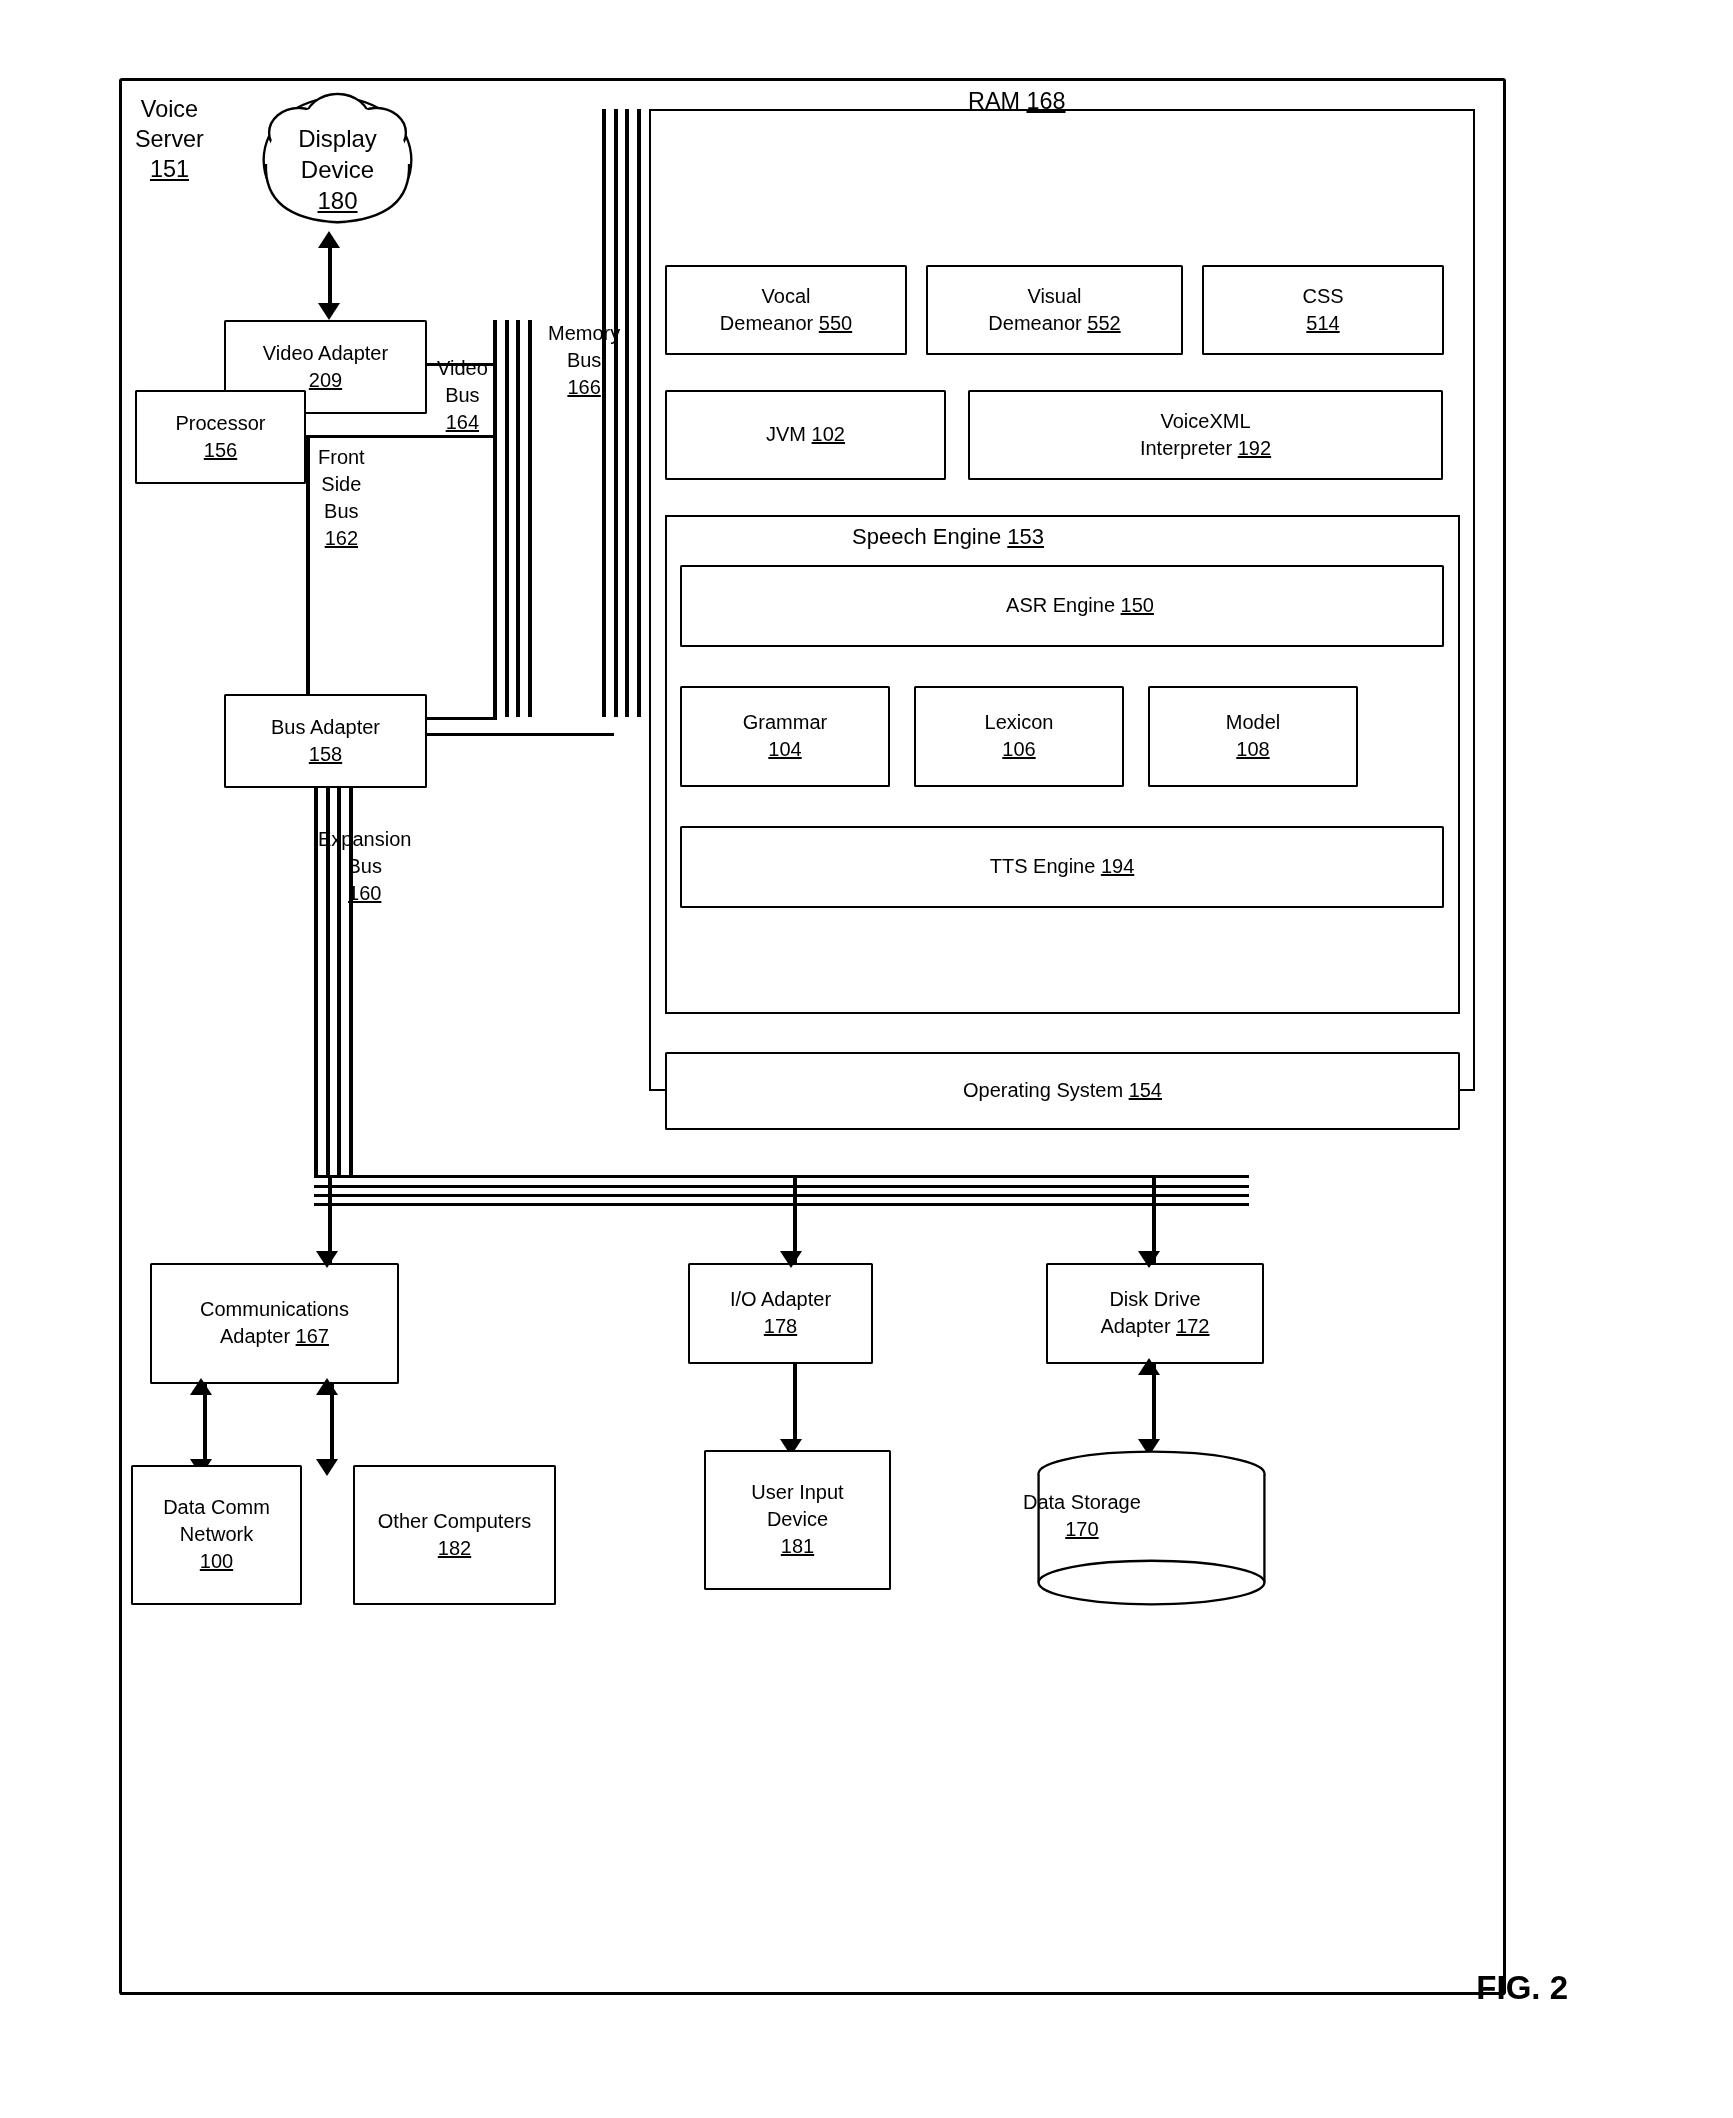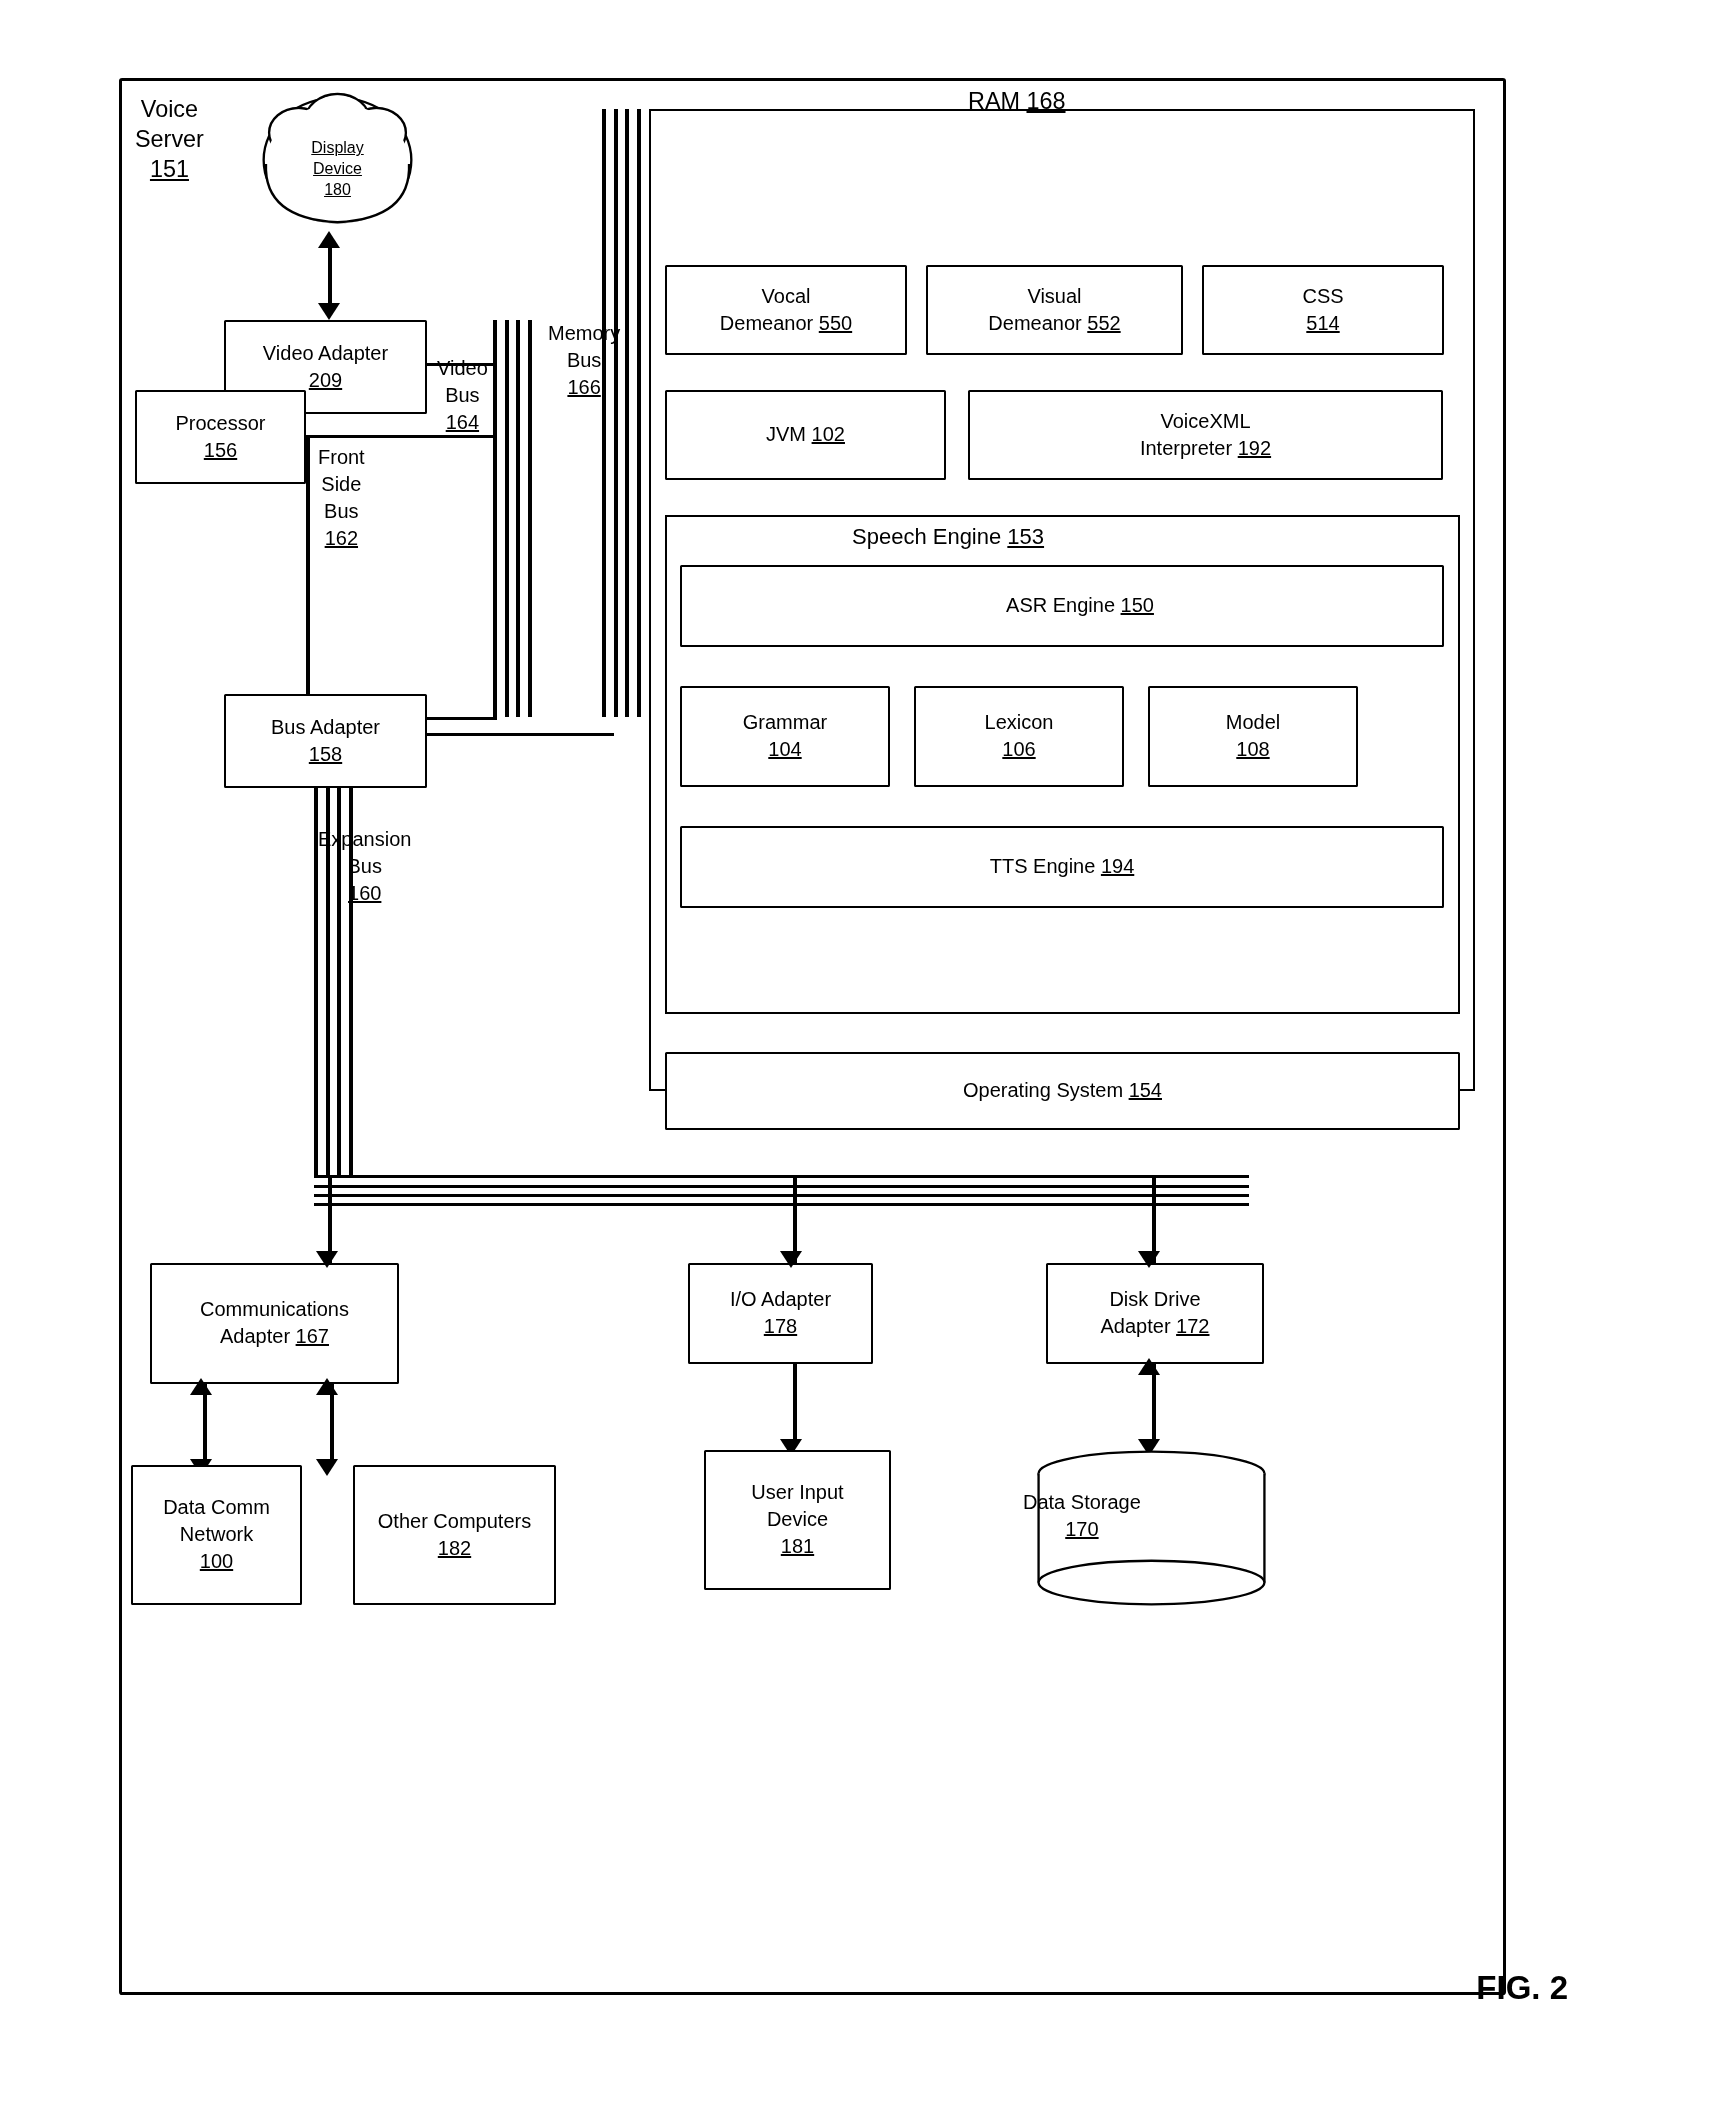--- a/index.html
+++ b/index.html
@@ -71,23 +71,22 @@
 
     .display-device svg {
       position: absolute;
       top: 0; left: 0;
       width: 100%; height: 100%;
     }
 
     .display-device .label {
       position: relative;
       z-index: 2;
-      font-size: 16px;
+      font-size: 24px;
       line-height: 1.3;
-      text-decoration: underline;
     }
 
     
     .cylinder {
       position: absolute;
       display: flex;
       align-items: center;
       text-align: center;
       font-size: 20px;
       line-height: 1.35;

